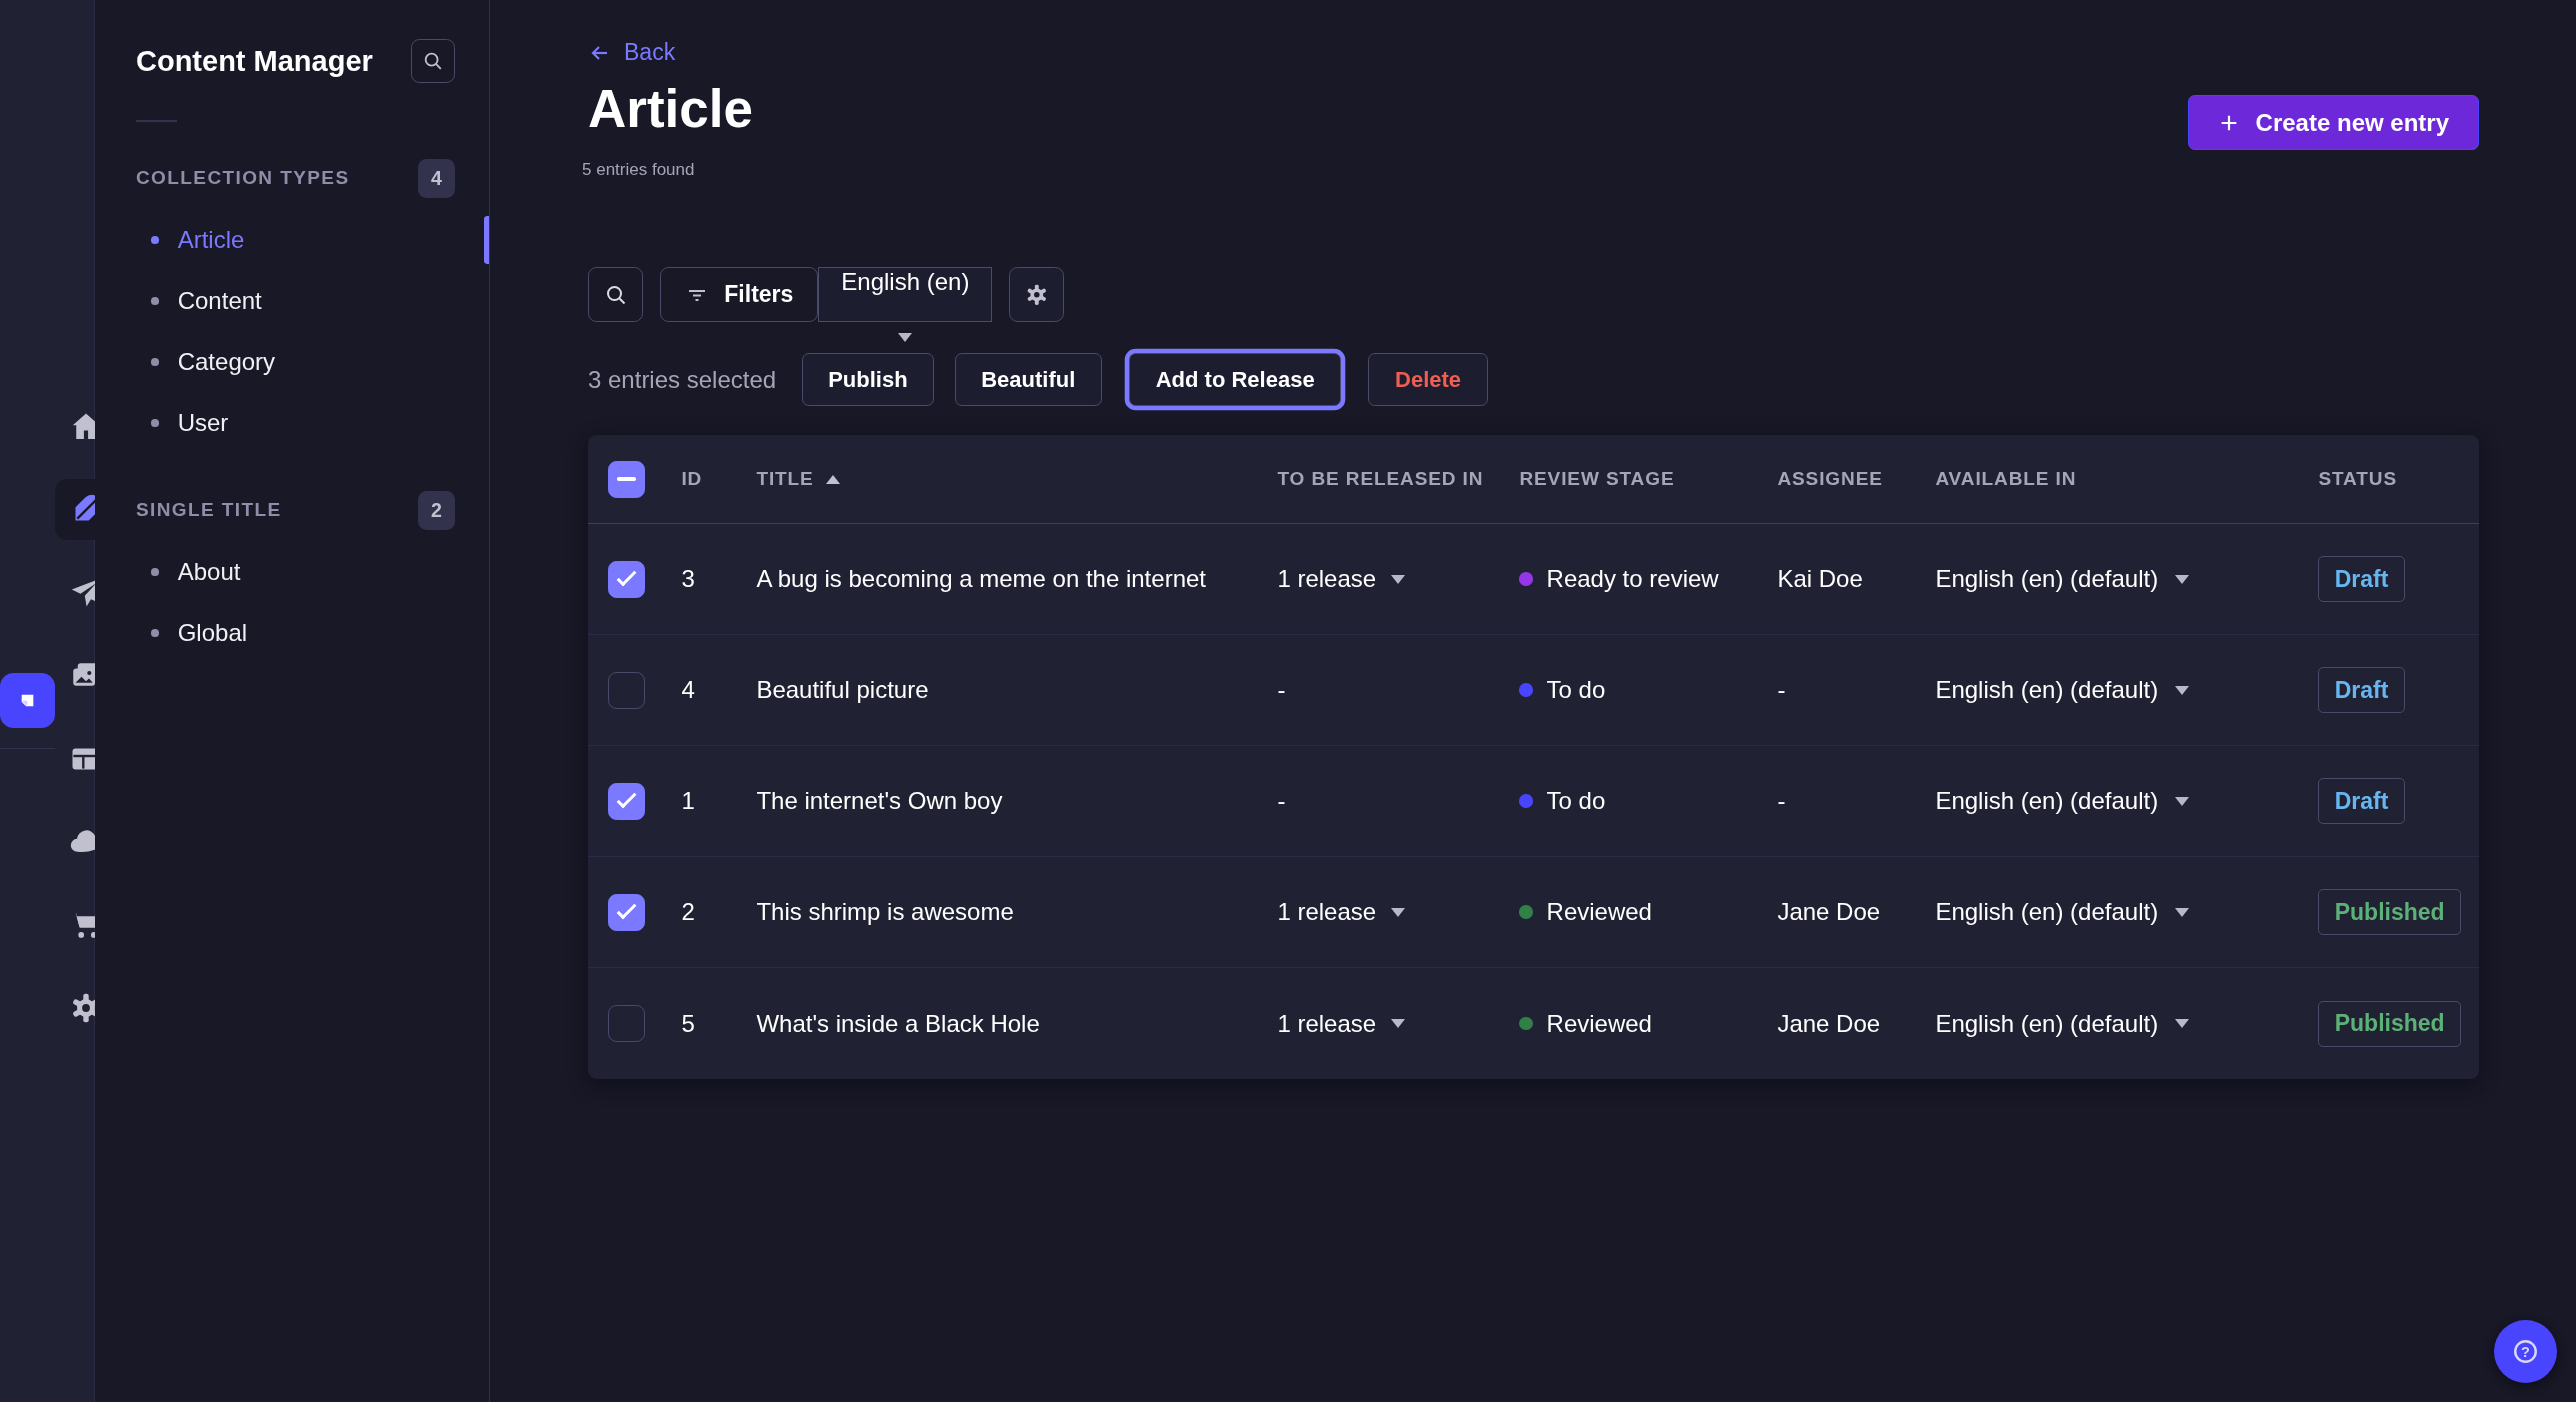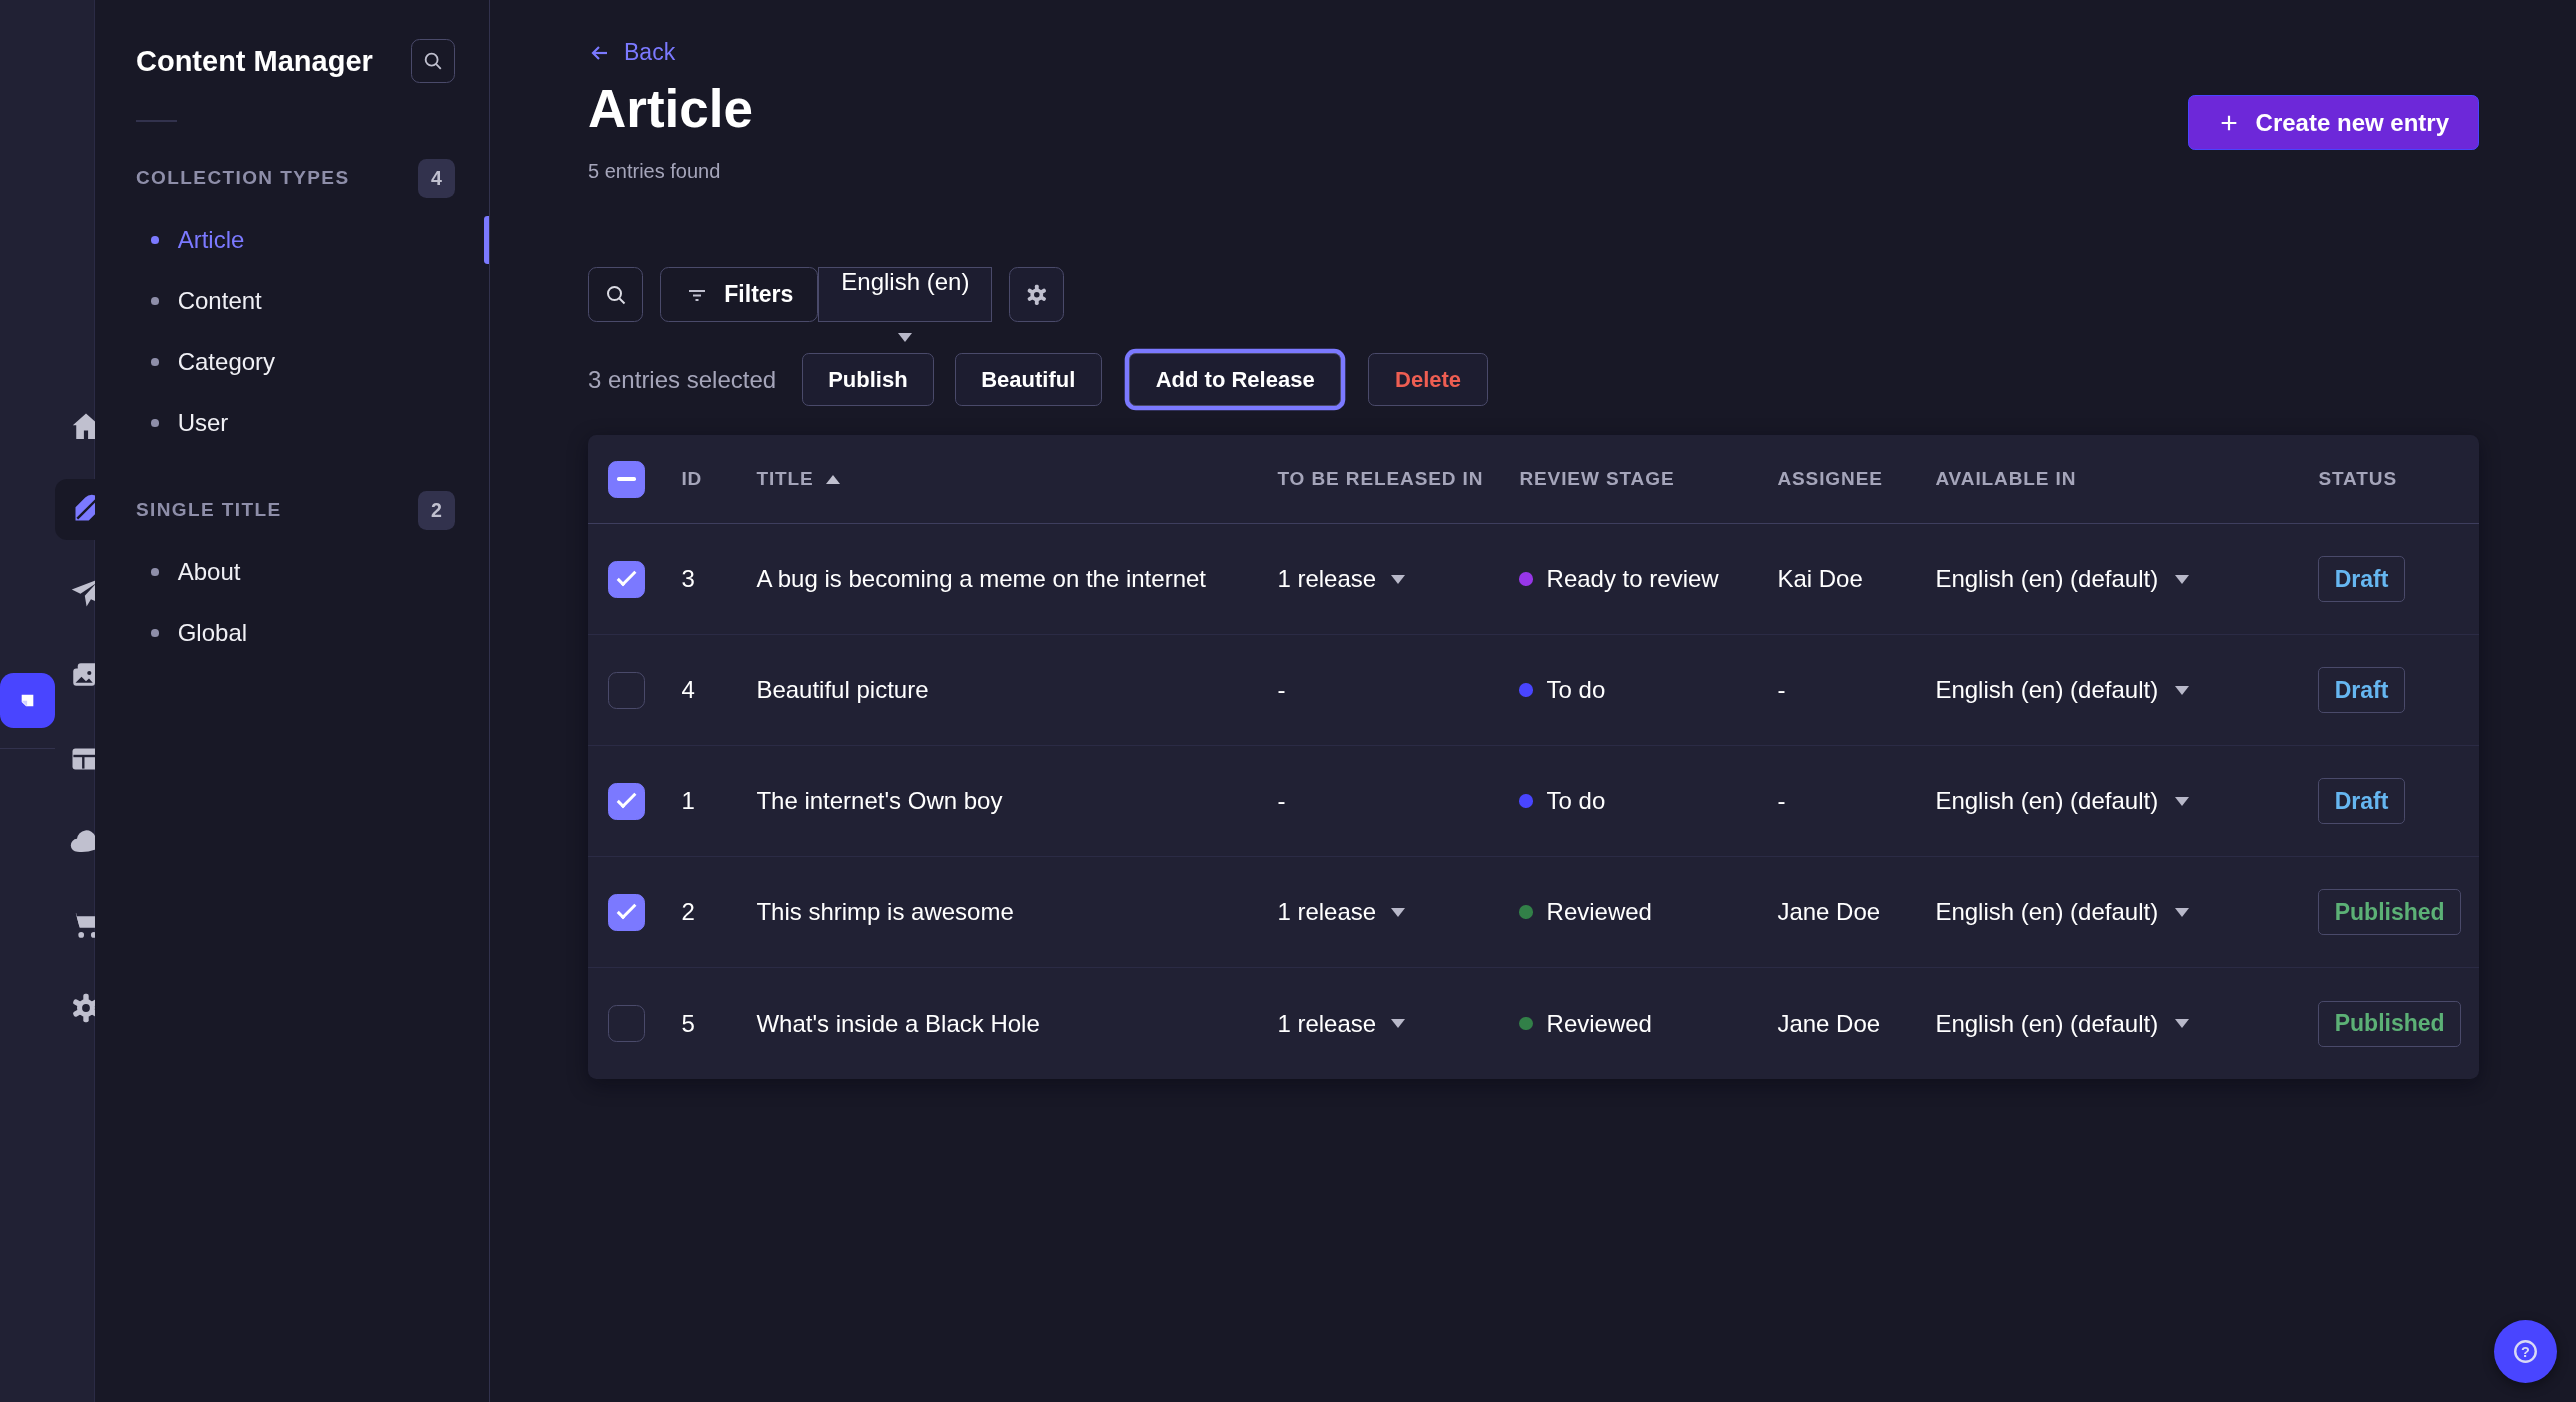--- a/index.html
+++ b/index.html
@@ -42,21 +42,21 @@
   .bullet { width:7.7px; height:7.7px; border-radius:50%; background:#8e8ea9; margin-right:19px; }
   .subnav-item .item-label { font-size:24px; color:#f0f0f5; }
   .subnav-item.active .item-label { color:#7b79ff; font-weight:500; }
   .subnav-item.active .bullet { background:#7b79ff; }
   .active-indicator { display:none; }
   .subnav-item.active .active-indicator { display:block; position:absolute; right:0; top:6.8px; width:5.1px; height:48px; border-radius:3.4px 0 0 3.4px; background:#7b79ff; }
   
   .main { position:absolute; left:491px; top:0; right:0; height:100%; }
   .back-row { position:absolute; left:97px; top:39px; display:flex; align-items:center; gap:12px; color:#7b79ff; font-size:23px; cursor:pointer; background:none; border:none; font-family:inherit; }
   .page-title { position:absolute; left:97px; top:78px; font-size:53px; font-weight:700; color:#fff; }
-  .page-subtitle { position:absolute; left:97px; top:160px; font-size:20px; color:#a5a5ba; }
+  .page-subtitle { position:absolute; left:91px; top:160px; font-size:17px; color:#a5a5ba; }
   .create-btn { position:absolute; right:97px; top:95px; height:55px; padding:0 29px; background:#6d28d9; border:0.9px solid #4945ff; border-radius:6.8px; color:#fff; font-size:24px; font-weight:600; font-family:inherit; display:flex; align-items:center; gap:15.3px; cursor:pointer; }
   .toolbar { position:absolute; left:97px; right:97px; top:267px; display:flex; }
   .toolbar-left, .toolbar-right { display:flex; gap:17px; }
   .icon-btn { width:55px; height:55px; border-radius:8.5px; background:transparent; border:0.9px solid #4a4a6a; color:#dcdce4; display:flex; align-items:center; justify-content:center; cursor:pointer; }
   .filters-btn { height:55px; padding:0 24px; border-radius:8.5px; background:transparent; border:0.9px solid #4a4a6a; color:#fff; font-size:23px; font-weight:600; font-family:inherit; display:flex; align-items:center; gap:15.3px; cursor:pointer; }
   .locale-select { height:55px; padding:0 22px; border-radius:0; background:#1d1d30; border:0.9px solid #4a4a6a; color:#fff; font-size:24px; font-family:inherit; display:flex; align-items:center; gap:37px; cursor:pointer;flex-direction:column; }
   .gear-btn { background:#1d1d30; }
   
   .selection-bar { position:absolute; left:97px; top:353px; display:flex; align-items:center; gap:20.4px; }
   .selection-text { font-size:24px; color:#a5a5ba; margin-right:5.1px; }

